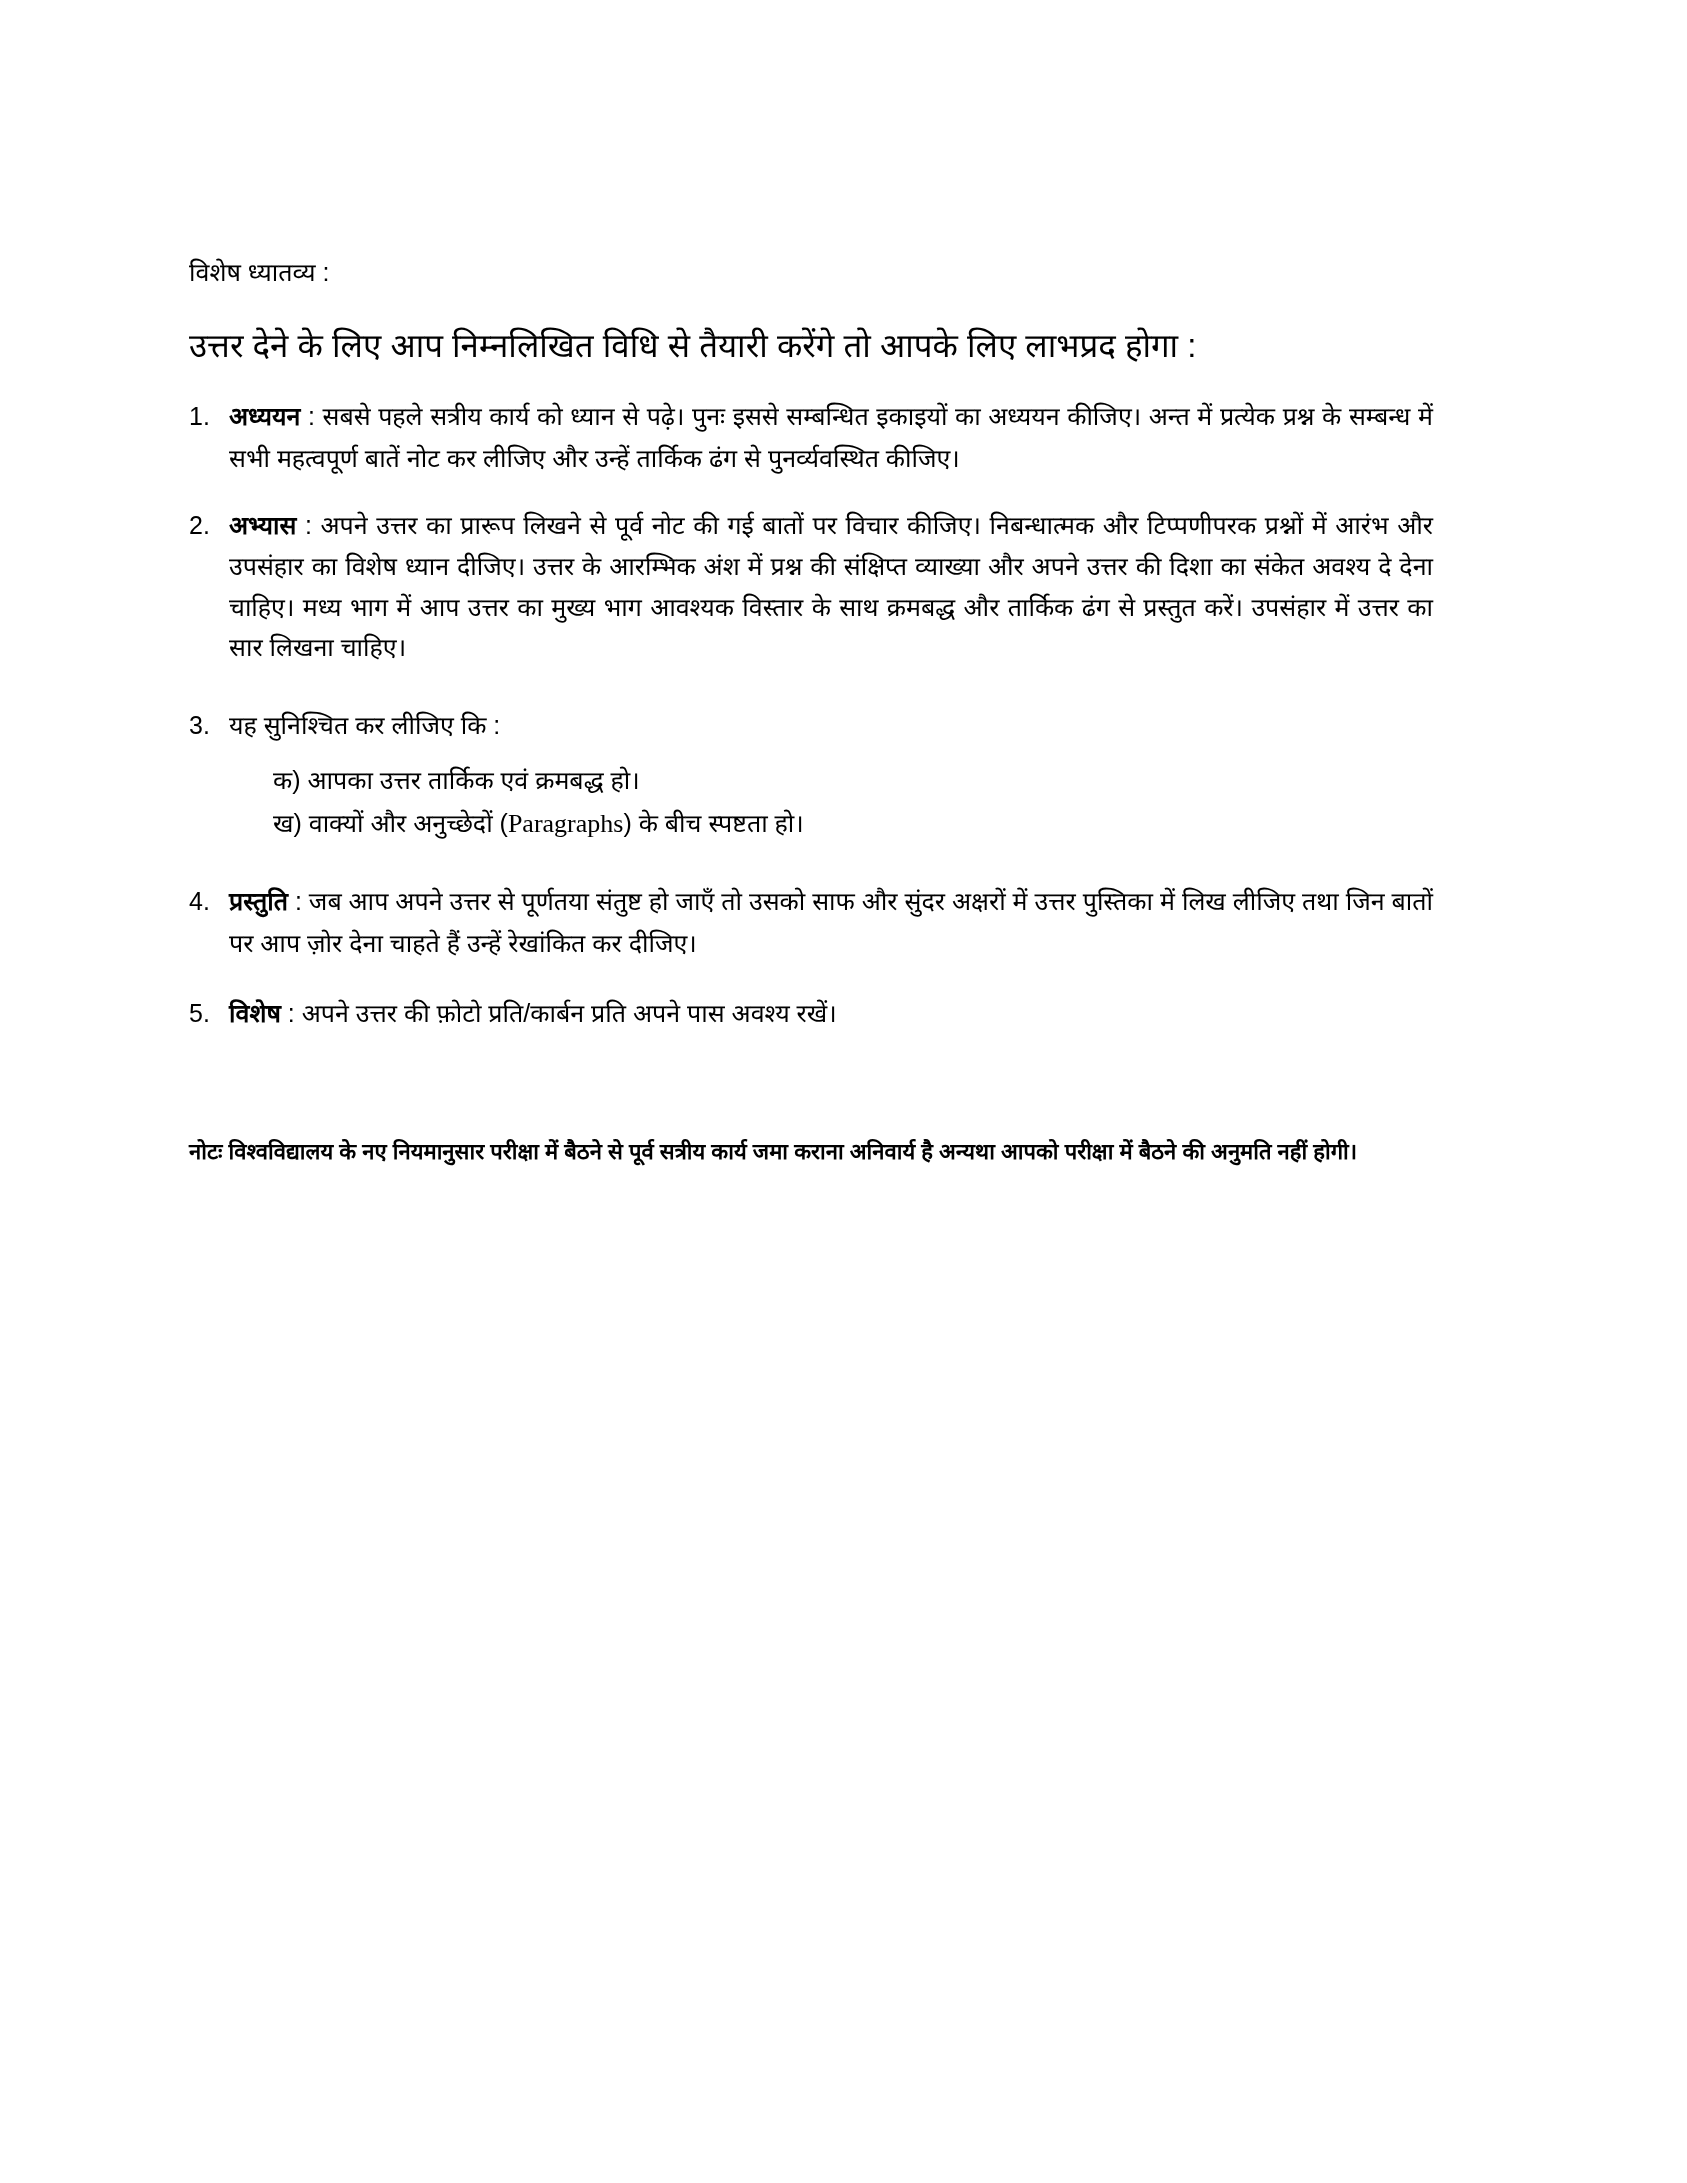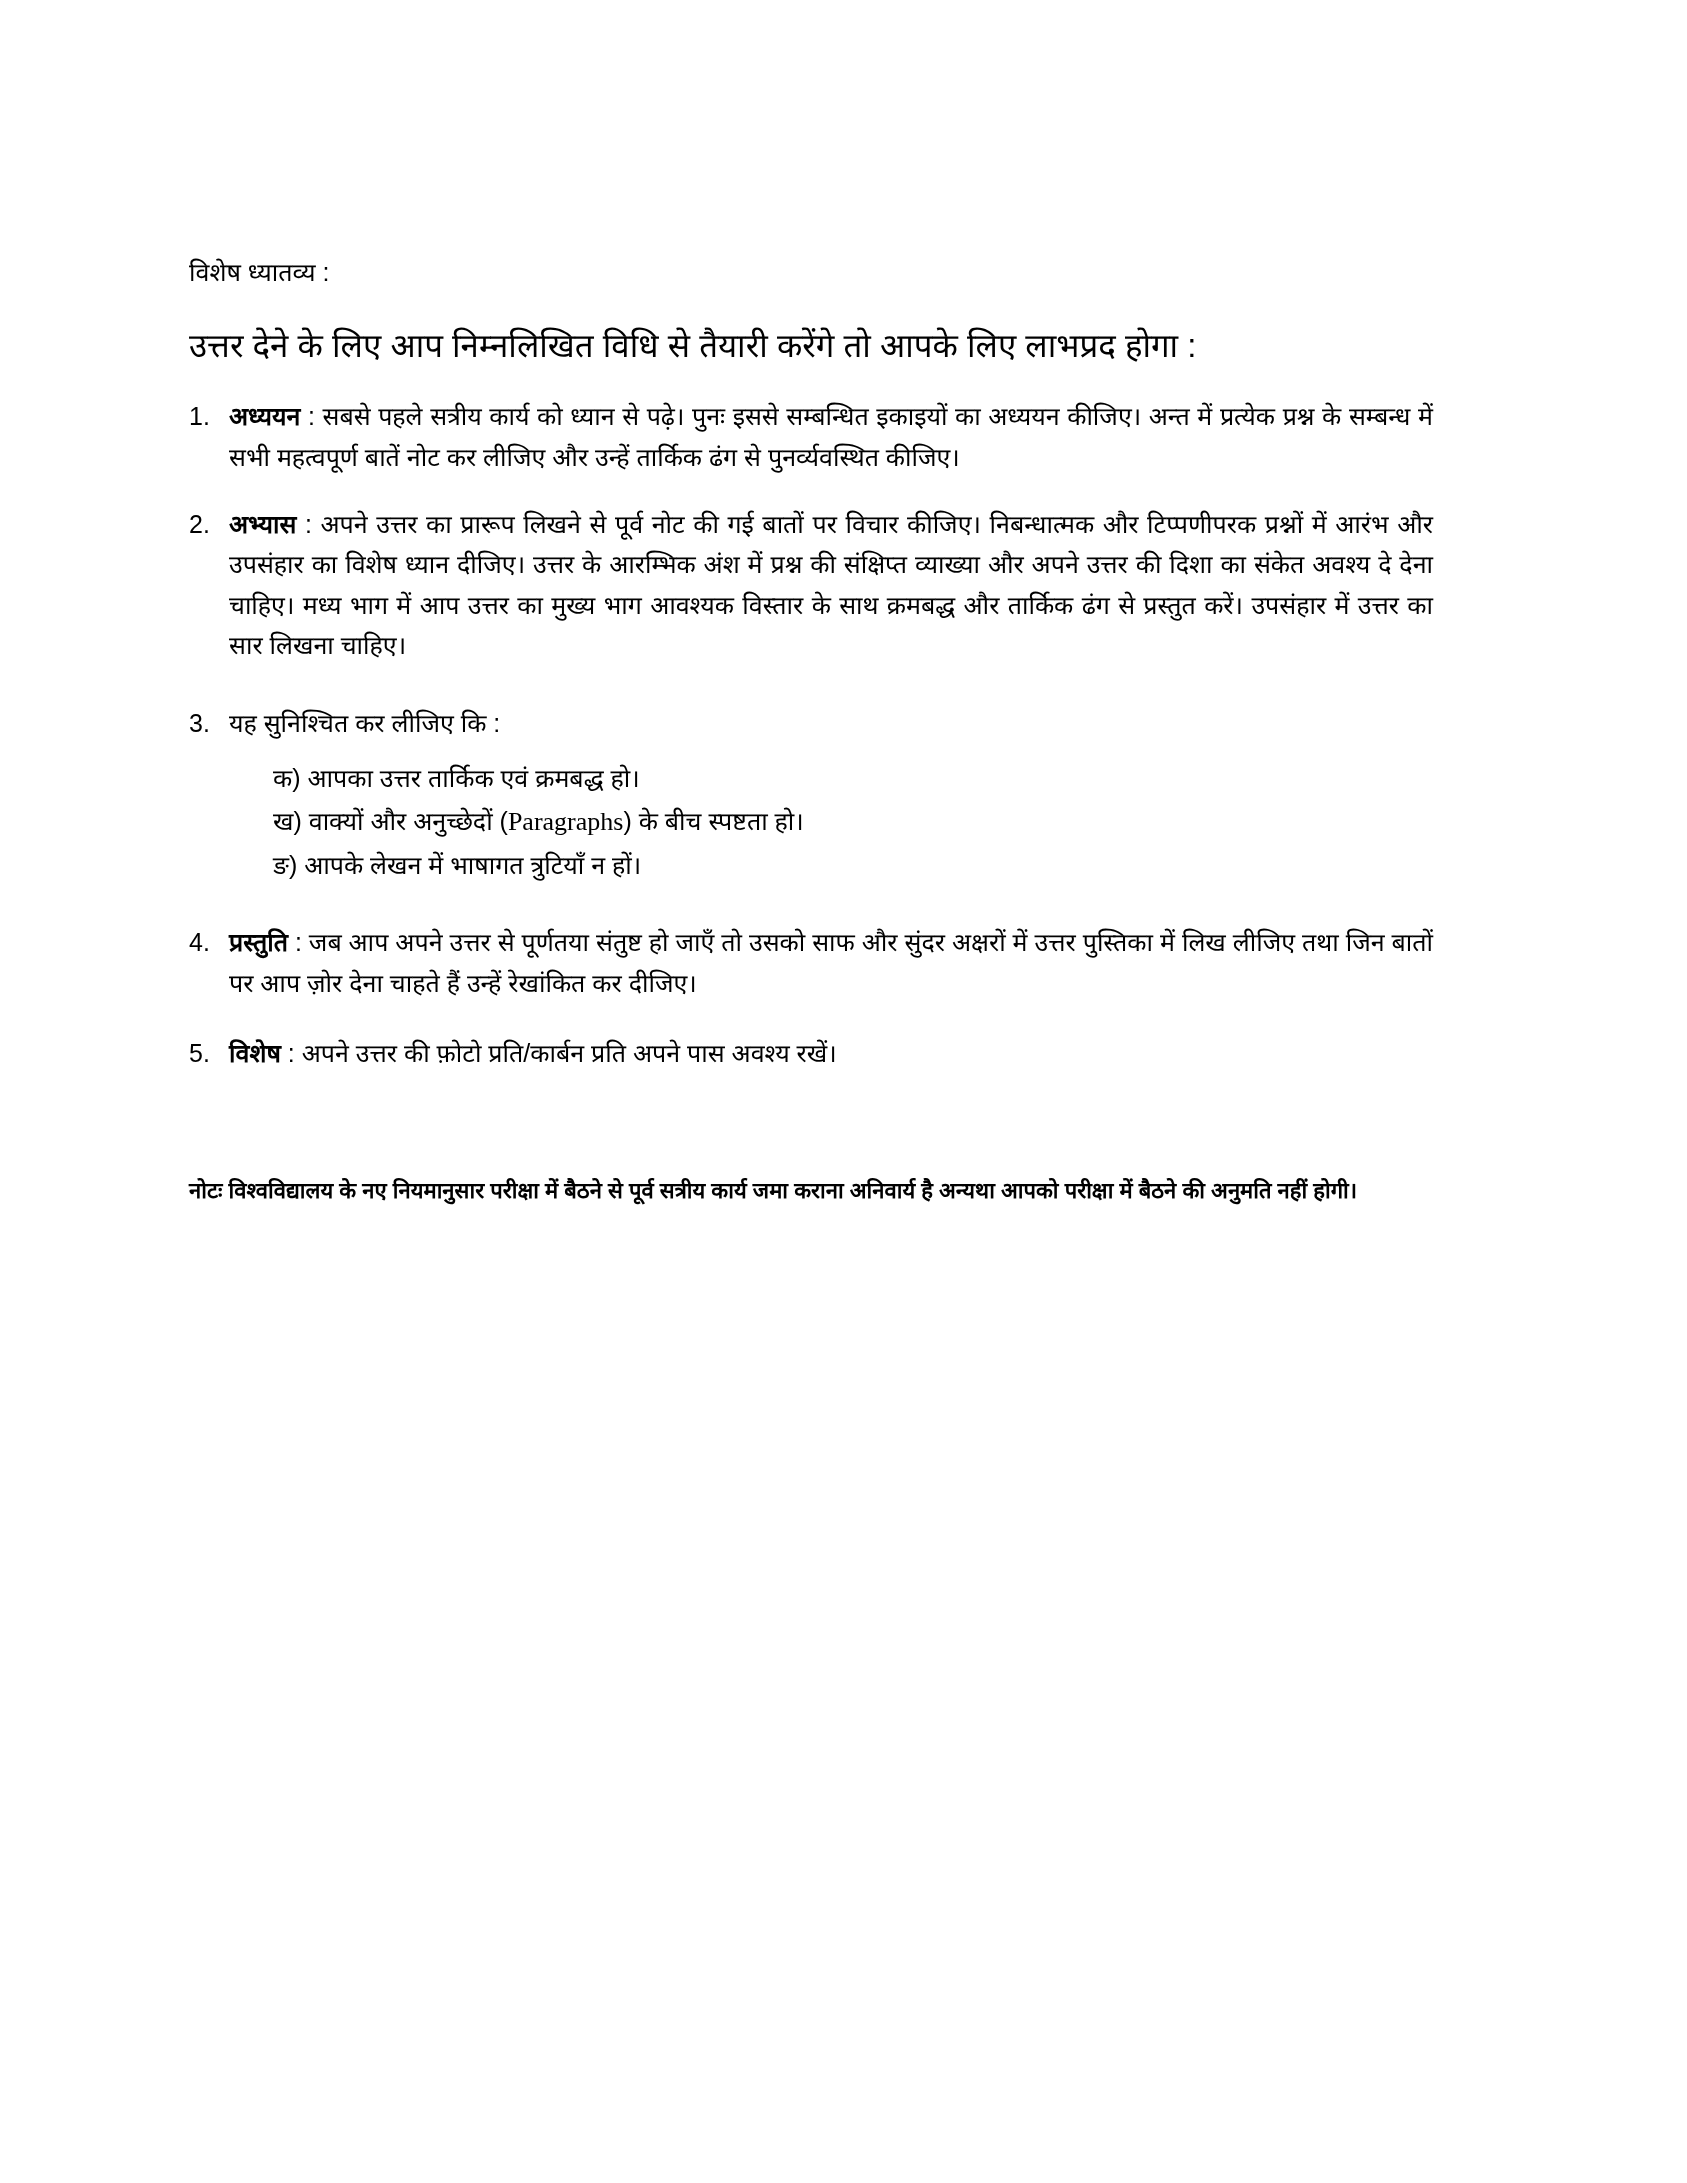--- a/index.html
+++ b/index.html
@@ -62,20 +62,21 @@
     width: 32px;
     text-align: left;
     font-family: "Liberation Sans", "DejaVu Sans", sans-serif;
     font-size: 25px;
   }
   li.item.spaced {
     margin-top: 26.5px;
   }
   .lead {
     font-weight: bold;
+    font-family: Liberation Serif, serif;
   }
   .sublist {
     list-style: none;
     margin: 16px 0 0 0;
     padding: 0 0 0 40px;
   }
   .sublist li {
     font-family: "Liberation Sans", "DejaVu Sans", sans-serif;
     font-size: 25px;
     line-height: 1.55;
@@ -127,24 +128,20 @@
 
         <ul class="sublist">
           <li>
             <span class="slabel">क)</span>
             <span>आपका उत्तर तार्किक एवं क्रमबद्ध हो।</span>
           </li>
           <li>
             <span class="slabel">ख)</span>
             <span>वाक्यों और अनुच्छेदों (</span><span class="serifword">Paragraphs</span><span>) के बीच स्पष्टता हो।</span>
           </li>
-          <li>
-            <span class="slabel">ङ)</span>
-            <span>आपके लेखन में भाषागत त्रुटियाँ न हों।</span>
-          </li>
         </ul>
       </li>
 
       <li class="item spaced" style="margin-top:37px;">
         <span class="num">4.</span>
         <span class="lead">प्रस्तुति</span><span> : </span><span>जब आप अपने उत्तर से पूर्णतया संतुष्ट हो जाएँ तो उसको साफ और सुंदर अक्षरों में उत्तर पुस्तिका में लिख लीजिए तथा जिन बातों पर आप ज़ोर देना चाहते हैं उन्हें रेखांकित कर दीजिए।</span>
       </li>
 
       <li class="item spaced" style="margin-top:30px;">
         <span class="num">5.</span>

